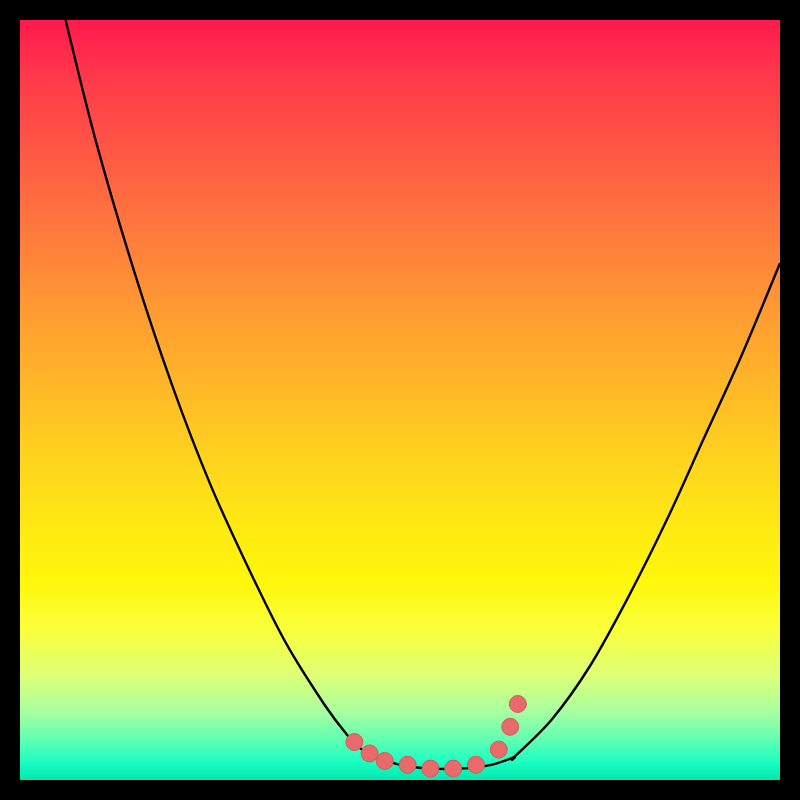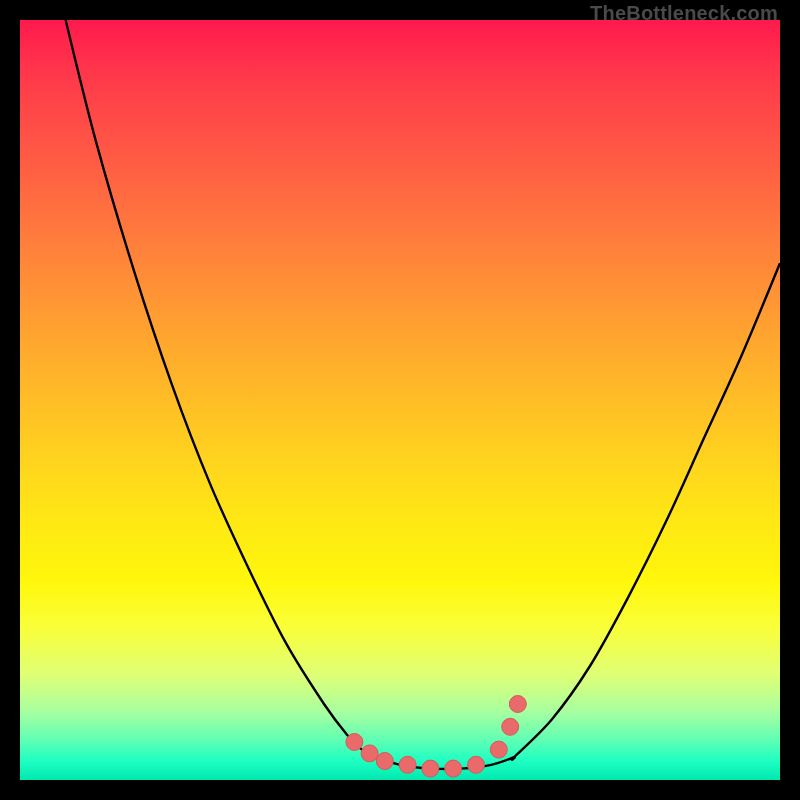--- a/index.html
+++ b/index.html
@@ -76,14 +76,13 @@
           <circle cx="387.6" cy="744.8" r="8.5" fill="#e86a6a" stroke="#d85858" stroke-width="1"></circle>
           <circle cx="410.40000000000003" cy="748.6" r="8.5" fill="#e86a6a" stroke="#d85858" stroke-width="1"></circle>
           <circle cx="433.2" cy="748.6" r="8.5" fill="#e86a6a" stroke="#d85858" stroke-width="1"></circle>
           <circle cx="456" cy="744.8" r="8.5" fill="#e86a6a" stroke="#d85858" stroke-width="1"></circle>
           <circle cx="478.8" cy="729.6" r="8.5" fill="#e86a6a" stroke="#d85858" stroke-width="1"></circle>
           <circle cx="490.2" cy="706.8" r="8.5" fill="#e86a6a" stroke="#d85858" stroke-width="1"></circle>
           <circle cx="497.8" cy="684" r="8.5" fill="#e86a6a" stroke="#d85858" stroke-width="1"></circle>
         </g>
     </svg>
   </div>
-  <div class="watermark">TheBottleneck.com</div>
 </div>
 
 </body></html>

